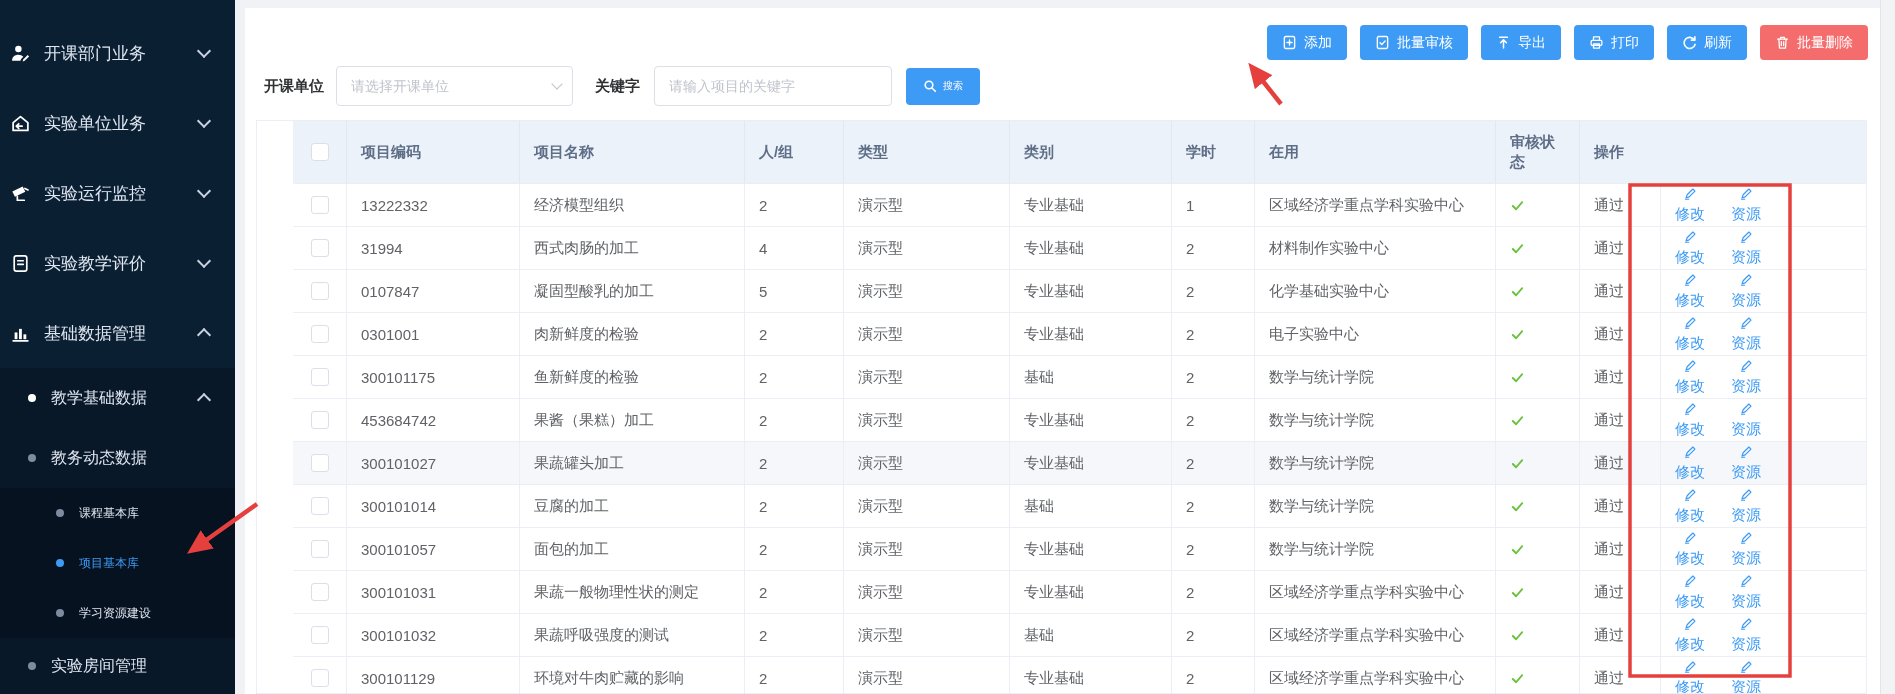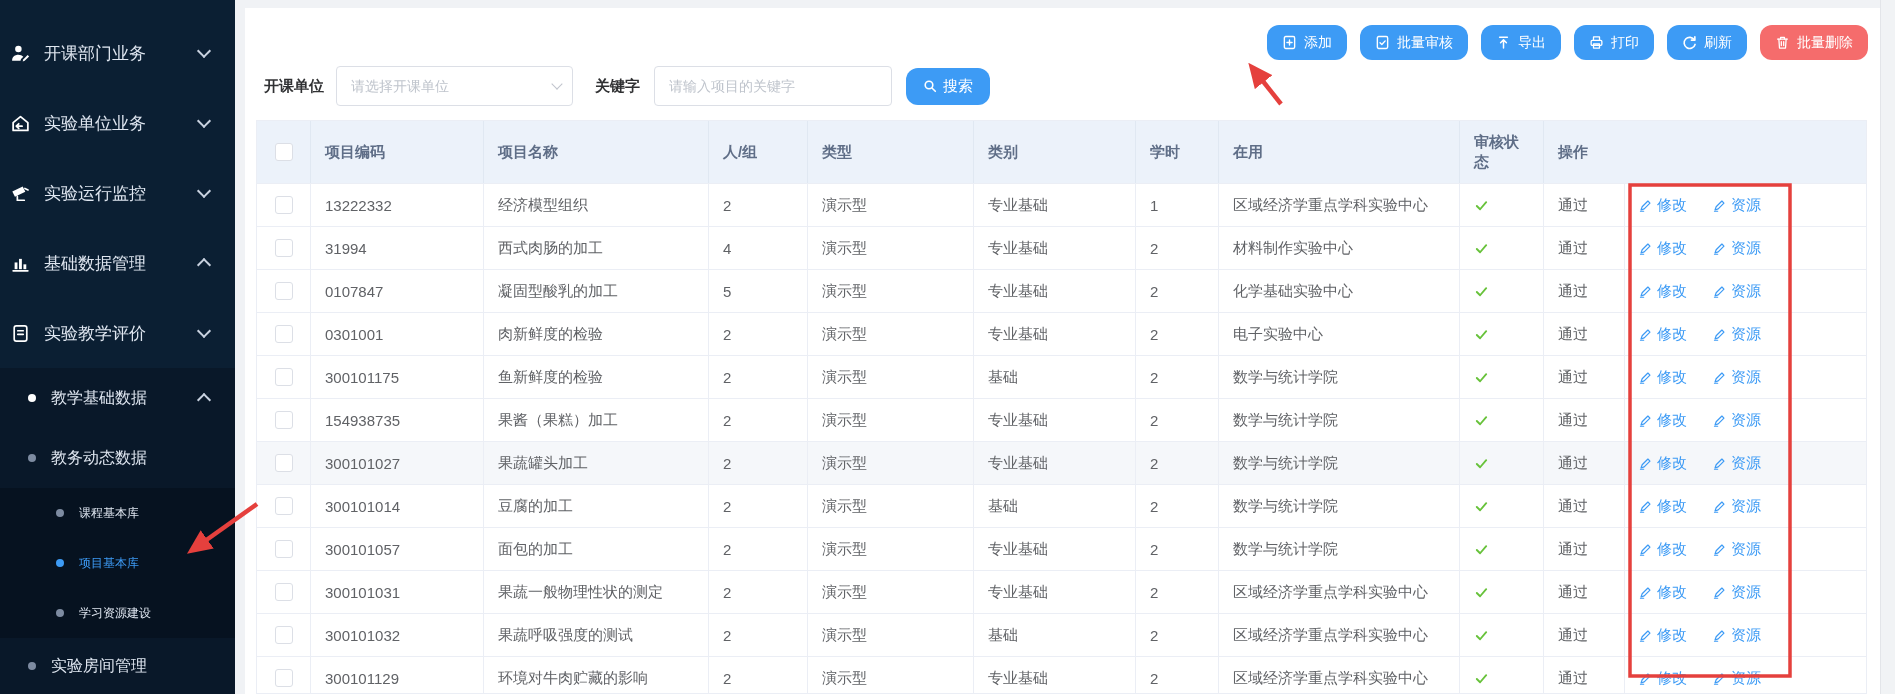--- a/index.html
+++ b/index.html
@@ -29,53 +29,53 @@
   .chev.down{transform:rotate(45deg);margin-top:-4px;}
   .chev.up{transform:rotate(-135deg);margin-top:4px;}
   .chev.spacer{visibility:hidden;}
   .nav-right{margin-left:auto;margin-right:26px;}
   
   .main{position:absolute;left:235px;top:0;right:0;bottom:0;background:#f0f2f5;}
   .card{position:absolute;left:10px;top:8px;right:14px;bottom:0;background:#ffffff;}
   .scrollbar{position:absolute;right:0;top:0;bottom:0;width:14px;background:#f1f3f5;border-left:1px solid #e3e5e9;z-index:3;}
   
   .toolbar{position:absolute;top:17px;right:13px;display:flex;gap:13px;}
-  .btn{height:35px;display:inline-flex;align-items:center;gap:7px;padding:0 15px;border:none;border-radius:12px;
+  .btn{height:35px;display:inline-flex;align-items:center;gap:7px;padding:0 15px;border:none;border-radius:4px;
        background:#3d9bf5;color:#fff;font-size:14px;font-family:inherit;cursor:pointer;white-space:nowrap;}
   .btn.danger{background:#f56c6c;}
   .btn .b-icon{display:inline-flex;align-items:center;}
   
   .filters{position:absolute;top:58px;left:19px;height:40px;display:flex;align-items:center;}
   .f-label{font-size:15px;font-weight:bold;color:#303133;white-space:nowrap;}
   .f-select-wrap{position:relative;margin-left:12px;}
   .f-select-wrap input{width:237px;height:40px;box-sizing:border-box;border:1px solid #dcdfe6;border-radius:4px;
       padding:0 30px 0 14px;font-size:14px;font-family:inherit;color:#606266;outline:none;}
   .f-select-wrap .sel-chev{position:absolute;right:12px;top:14px;width:7px;height:7px;
       border-right:1.6px solid #c0c4cc;border-bottom:1.6px solid #c0c4cc;transform:rotate(45deg);}
   .f-key{margin-left:22px;}
   .f-input{margin-left:14px;width:238px;height:40px;box-sizing:border-box;border:1px solid #dcdfe6;border-radius:4px;
       padding:0 14px;font-size:14px;font-family:inherit;color:#606266;outline:none;}
   input::placeholder{color:#bfc4cc;}
-  .search-btn{margin-left:14px;height:37px;padding:0 17px;gap:6px;font-size:15px;}
+  .search-btn{margin-left:14px;height:37px;padding:0 17px;gap:6px;font-size:10px;}
   
   .table{position:absolute;left:11px;top:112px;width:1611px;bottom:0;overflow:hidden;
-         border:1px solid #ebeef5;box-sizing:border-box;}
+         border:1px solid #ebeef5;box-sizing:border-box;padding-left:36px;}
   .t-grid{display:grid;grid-template-columns:54px 173px 225px 99px 166px 162px 83px 241px 84px 81px 243px;}
   .t-header{background:#ecf2fa;height:62px;}
   .t-header .cell{display:flex;align-items:center;font-size:15px;font-weight:bold;color:#5f6e87;
       padding:0 10px 0 14px;border-right:1px solid #e0e8f2;line-height:1.35;}
   .t-header .cell:last-child{border-right:none;}
   .t-row{height:42px;border-top:1px solid #ebeef5;background:#fff;}
   .t-row.hl{background:#f5f7fa;}
   .t-row .cell{display:flex;align-items:center;font-size:15px;color:#606266;
       padding:0 10px 0 14px;border-right:1px solid #ebeef5;overflow:hidden;white-space:nowrap;}
   .t-row .cell:last-child{border-right:none;}
   .c-check{justify-content:center;padding:0 !important;}
   .checkbox{width:16px;height:16px;border:1px solid #dcdfe6;border-radius:3px;background:#fff;display:inline-block;cursor:pointer;}
-  .op{display:inline-flex;align-items:center;gap:5px;color:#3d9bf5;font-size:15px;text-decoration:none;cursor:pointer;}
+  .op{display:inline-flex;align-items:center;gap:5px;color:#3d9bf5;font-size:15px;text-decoration:none;cursor:pointer;flex-direction:column;}
   .op + .op{margin-left:26px;}
   
   .overlay{position:absolute;left:0;top:0;width:1895px;height:694px;z-index:5;pointer-events:none;}
 </style>
 </head>
 <body>
 
 <div class="sidebar">
   <div class="sidebar-pad"></div>
   <div id="nav-root">
@@ -106,39 +106,39 @@
             <path d="M2.2 8.2 L12.1 3.4 L14.6 8.4 L4.7 13.2 Z" fill="#fff"></path>
             <path d="M14.2 5.2 l3 1.4" stroke="#fff" stroke-width="1.6" stroke-linecap="round"></path>
             <path d="M7 12.8 V16.4 H13.6" stroke="#fff" stroke-width="1.6" fill="none" stroke-linecap="round"></path>
           </svg>
         </span>
     <span class="nav-label">实验运行监控</span>
     <span class="chev nav-right down"></span>
   </div>
       <div class="nav1">
     <span class="nav-icon">
+          <svg width="21" height="21" viewBox="0 0 20 20" fill="none" stroke="#fff" stroke-width="1.6" stroke-linejoin="round">
+            <rect x="4" y="2.8" width="12" height="14.4" rx="2"></rect>
+            <path d="M7.4 7.4 H12.6 M7.4 10.8 H12.6" stroke-linecap="round"></path>
+          </svg>
+        </span>
+    <span class="nav-label">实验教学评价</span>
+    <span class="chev nav-right down"></span>
+  </div>
+      <div class="nav1">
+    <span class="nav-icon">
           <svg width="21" height="21" viewBox="0 0 20 20">
             <path d="M3 17 H17" stroke="#fff" stroke-width="1.6" stroke-linecap="round"></path>
             <rect x="4.4" y="9" width="2.7" height="6.4" fill="#fff"></rect>
             <rect x="8.6" y="5.6" width="2.7" height="9.8" fill="#fff"></rect>
             <rect x="12.8" y="10.8" width="2.7" height="4.6" fill="#fff"></rect>
           </svg>
         </span>
     <span class="nav-label">基础数据管理</span>
     <span class="chev nav-right up"></span>
-  </div>
-      <div class="nav1">
-    <span class="nav-icon">
-          <svg width="21" height="21" viewBox="0 0 20 20" fill="none" stroke="#fff" stroke-width="1.6" stroke-linejoin="round">
-            <rect x="4" y="2.8" width="12" height="14.4" rx="2"></rect>
-            <path d="M7.4 7.4 H12.6 M7.4 10.8 H12.6" stroke-linecap="round"></path>
-          </svg>
-        </span>
-    <span class="nav-label">实验教学评价</span>
-    <span class="chev nav-right down"></span>
   </div>
       <div class="nav2">
     <span class="dot white"></span>
     <span class="nav-label">教学基础数据</span>
     <span class="chev nav-right up"></span>
   </div>
       <div class="nav2">
     <span class="dot"></span>
     <span class="nav-label">教务动态数据</span>
     <span class="chev nav-right down spacer"></span>
@@ -431,21 +431,21 @@
                   <path d="M1.6 13.2 H5" stroke-linecap="round"></path>
                 </svg>
         <span class="op-label">资源</span>
       </a>
     </div>
   </div>
           <div class="t-row t-grid">
     <div class="cell c-check">
               <span class="checkbox"></span>
             </div>
-    <div class="cell">154938735</div>
+    <div class="cell">453684742</div>
     <div class="cell">果酱（果糕）加工</div>
     <div class="cell">2</div>
     <div class="cell">演示型</div>
     <div class="cell">专业基础</div>
     <div class="cell">2</div>
     <div class="cell">数学与统计学院</div>
     <div class="cell">
       <svg width="15" height="15" viewBox="0 0 16 16" fill="none" stroke="#67C23A" stroke-width="2" stroke-linecap="round" stroke-linejoin="round">
                 <path d="M3 8.5 L6.5 12 L13 4.5"></path>
               </svg>

